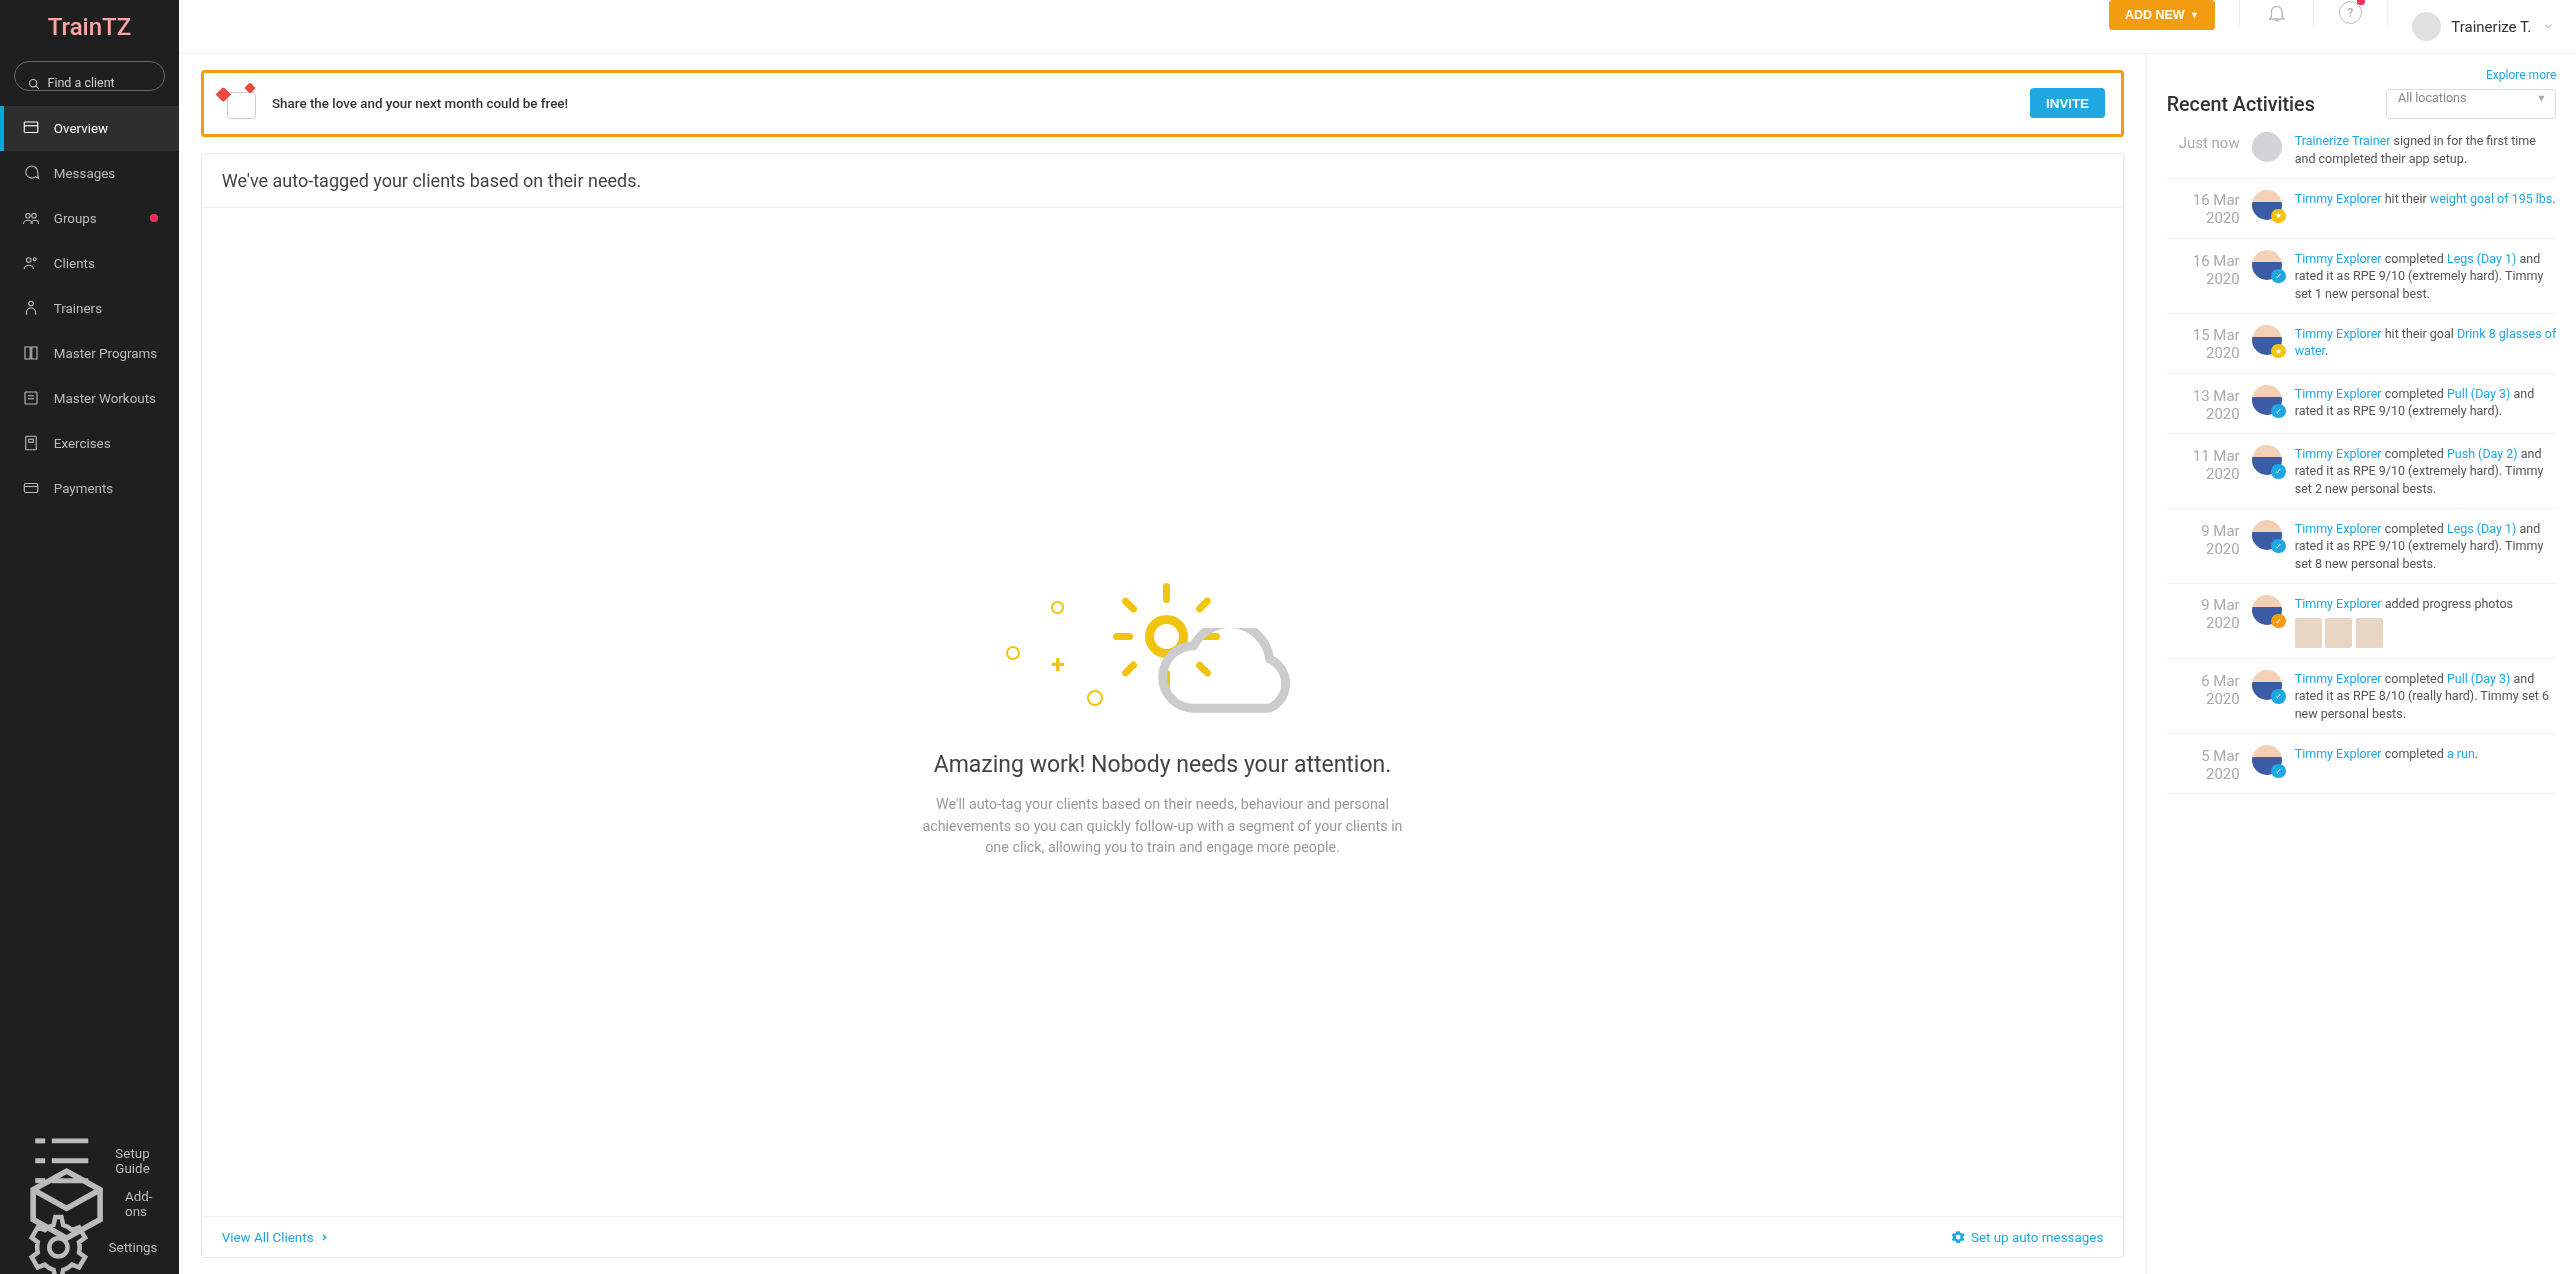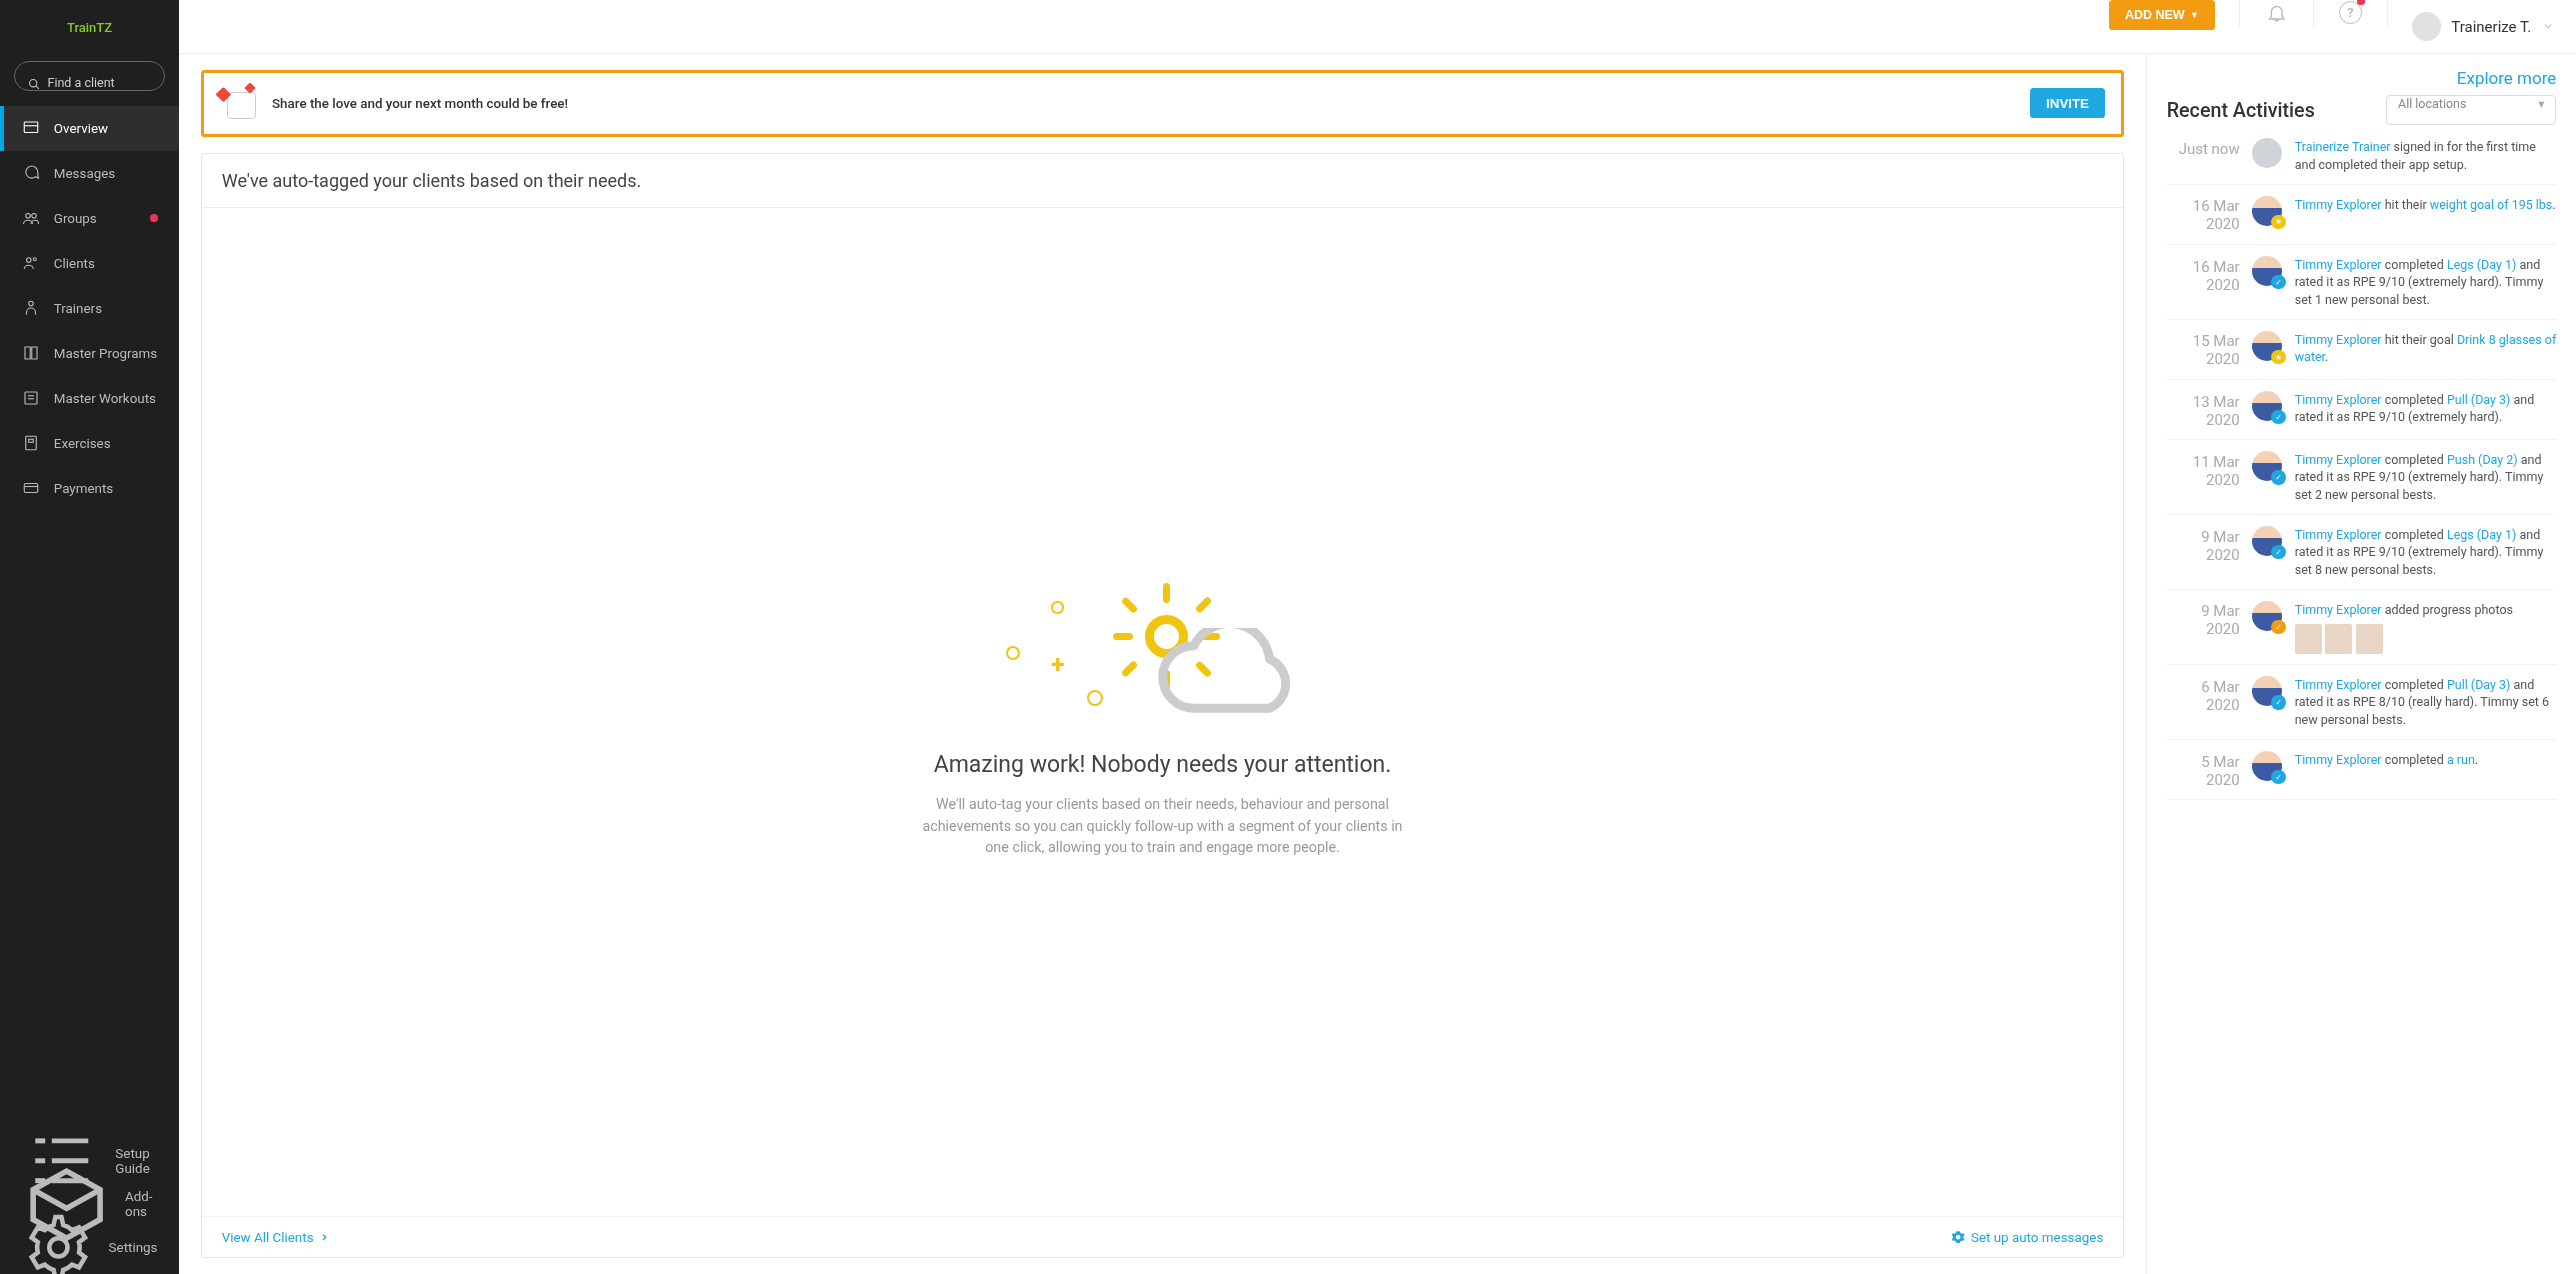--- a/index.html
+++ b/index.html
@@ -1,21 +1,21 @@
 <!DOCTYPE html>
 <html style="font-size:14.3px"><head>
 <meta charset="utf-8">
 <style>
 *{box-sizing:border-box;margin:0;padding:0}
 body{font-family:-apple-system,BlinkMacSystemFont,"Segoe UI",Roboto,Helvetica,Arial,sans-serif;background:#fff;color:#333;font-size:12.5px}
 .app{display:flex;height:100vh;width:100vw;overflow:hidden}
 
 
 .sidebar{width:179px;min-width:179px;background:#1f1f1f;color:#aaa;display:flex;flex-direction:column;height:100%}
-.brand{height:54px;display:flex;align-items:center;justify-content:center;font-size:13px;font-weight:500;color:#84cc16}
+.brand{height:54px;display:flex;align-items:center;justify-content:center;font-size:24px;font-weight:500;color:#fca5a5}
 .search-wrap{padding:7.2px 14.3px}
 .search-pill{border:0.9px solid #666;border-radius:16px;height:30px;display:flex;align-items:flex-end;padding:0 12.5px;gap:7.2px;color:#ccc;cursor:pointer}
 .search-pill svg{width:12.5px;height:12.5px;flex:none}
 .nav{list-style:none;margin-top:7.2px;flex:1;overflow:auto}
 .nav li{height:45px;display:flex;align-items:center;padding:0 21.5px;gap:14.3px;font-size:13.4px;color:#bbb;cursor:pointer;position:relative}
 .nav li.active{background:#2e2e2e;color:#fff}
 .nav li.active::before{content:"";position:absolute;left:0;top:0;bottom:0;width:3.6px;background:#06a7e2}
 .nav li svg,.nav li .ico{width:18px;height:18px;flex:none;stroke:#bbb;fill:none;stroke-width:1.5}
 .nav li.active svg{stroke:#fff}
 .nav li .dot{width:7.2px;height:7.2px;background:#ea3455;border-radius:50%;margin-left:auto}
@@ -61,21 +61,21 @@
 .sun .ray{position:absolute;background:#f1c40f;border-radius:4.5px}
 .deco-o{border:2.7px solid #f1c40f;border-radius:50%;position:absolute}
 .deco-plus{color:#f1c40f;font-size:25px;font-weight:700;position:absolute}
 .hero-title{font-size:23px;color:#444;margin-bottom:16px}
 .hero-sub{color:#999;font-size:14.3px;max-width:501px;line-height:1.5}
 .panel-foot{display:flex;justify-content:space-between;align-items:center;padding:12.5px 19.7px;border-top:0.9px solid #f2f2f2}
 .link-blue{color:#1ea7e0;font-size:13.4px;cursor:pointer;display:inline-flex;align-items:center;gap:5.4px}
 
 
 .right{width:430px;min-width:430px;border-left:0.9px solid #eee;padding:14.3px 19.7px;overflow:auto}
-.right .explore{text-align:right;color:#1ea7e0;font-size:17px;cursor:pointer;margin-bottom:7.2px}
+.right .explore{text-align:right;color:#1ea7e0;font-size:12px;cursor:pointer;margin-bottom:7.2px}
 .right-head{display:flex;align-items:center;justify-content:space-between;margin-bottom:2px}
 .right-head h2{font-size:19.7px;font-weight:500;color:#333}
 .select-loc{border:0.9px solid #ddd;border-radius:4px;height:30px;padding:0 10.7px;min-width:170px;display:flex;align-items:flex-start;justify-content:space-between;color:#888;cursor:pointer}
 
 .feed{list-style:none}
 .feed li{display:flex;gap:12.5px;padding:10.7px 0;border-bottom:0.9px solid #f2f2f2}
 .feed .time{width:73px;min-width:73px;text-align:right;color:#aaa;font-size:15px;padding-top:1.8px}
 .feed .av{width:30px;height:30px;border-radius:50%;background:#d0d4d8;flex:none;position:relative}
 .feed .av.client{background:linear-gradient(180deg,#f4d0b5 40%,#3b5ba5 40%)}
 .feed .av .badge{position:absolute;right:-3.6px;bottom:-3.6px;width:14.3px;height:14.3px;border-radius:50%;display:flex;align-items:center;justify-content:center;font-size:8px;color:#fff}

